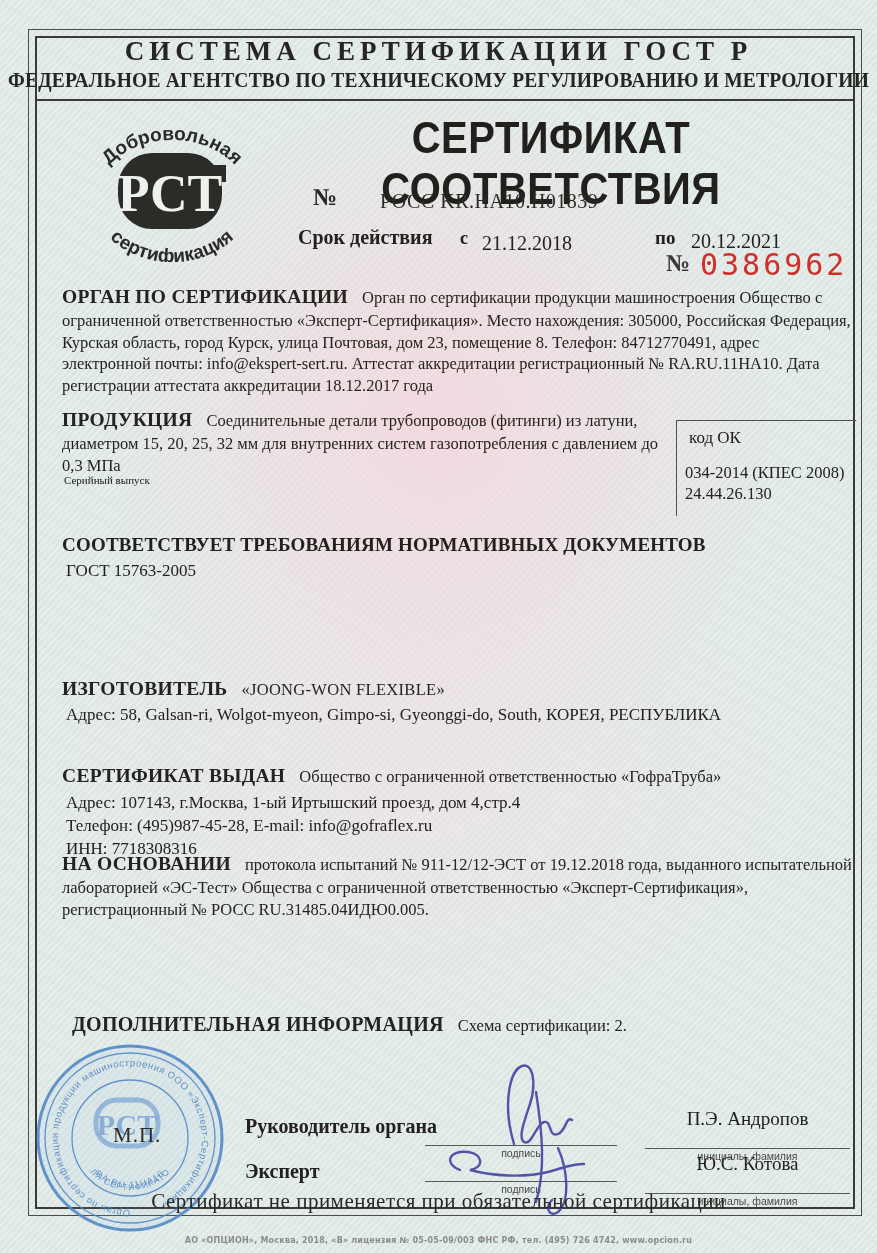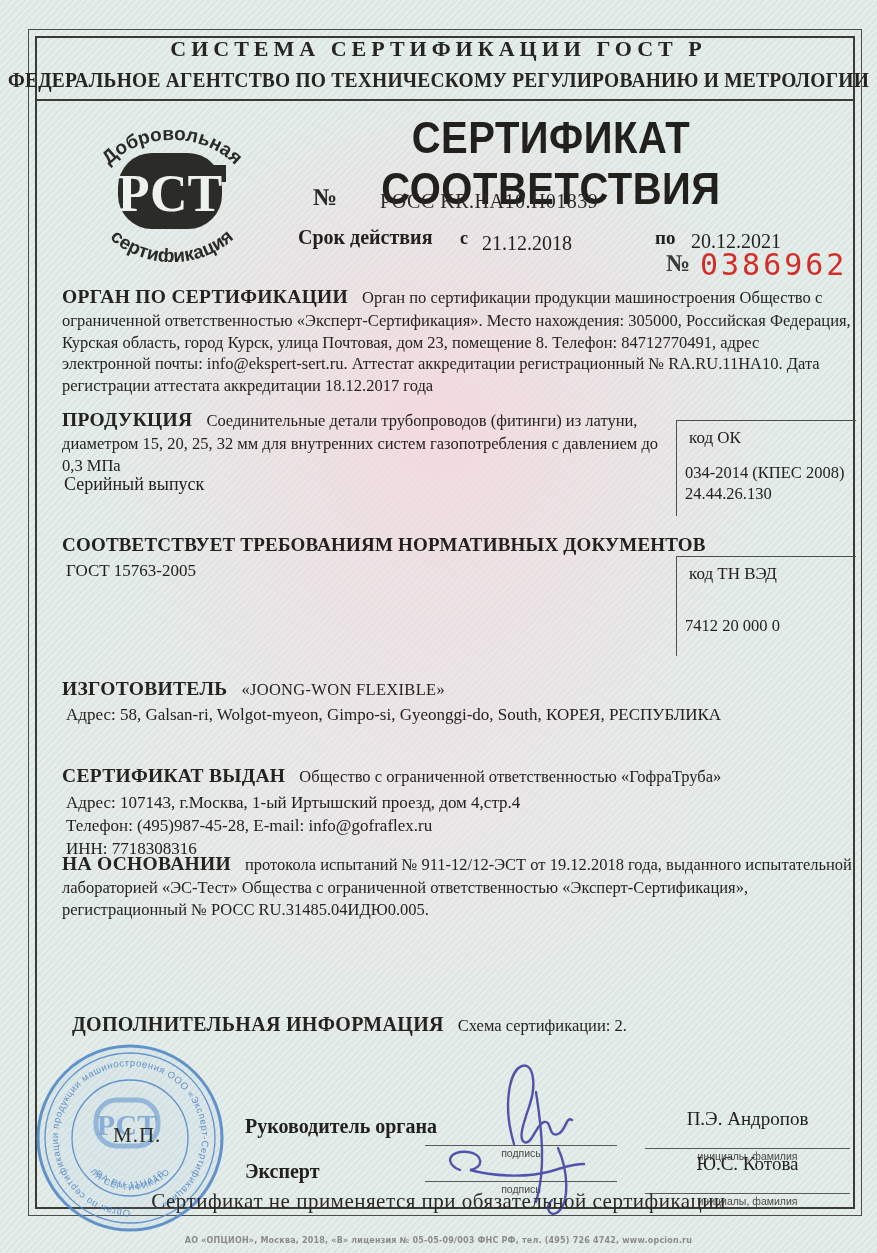--- a/index.html
+++ b/index.html
@@ -15,21 +15,21 @@
   }
   
   .border-outer { position:absolute; left:28px; top:29px; right:15px; bottom:37px; border:1.5px solid #4c4c46; }
   .border-inner { position:absolute; left:35px; top:36px; right:22px; bottom:44px; border:2.5px solid #3b3b35; }
   .header-divider { position:absolute; left:37px; right:24px; top:99px; height:0; border-top:2px solid #3b3b35; }
 
   .abs { position:absolute; }
   .ser { font-family:"Liberation Serif", serif; }
   .sans { font-family:"Liberation Sans", sans-serif; }
 
-  .hdr1 { left:0; right:0; top:36px; text-align:center; font-size:22px; font-weight:bold; letter-spacing:5px; color:#262521; }
+  .hdr1 { left:0; right:0; top:36px; text-align:center; font-size:27px; font-weight:bold; letter-spacing:5px; color:#262521; }
   .hdr2 { left:0; right:0; top:70px; text-align:center; font-size:19.5px; font-weight:bold; letter-spacing:0.2px; color:#262521; transform:scaleY(1.08); }
 
   .doc-title { left:245px; top:113px; width:612px; text-align:center; font-size:40px; font-weight:bold;
                letter-spacing:0.5px; transform:scaleY(1.12); transform-origin:top; color:#21201c; }
 
   .num-label { left:313px; top:184px; font-size:24px; font-weight:bold; color:#2a2925; }
   .num-value { left:368px; top:190px; font-size:20px; letter-spacing:0.5px; color:#2a2925;margin-left:12px; }
 
   .valid-label { left:298px; top:226px; font-size:20px; font-weight:bold; }
   .valid-c     { left:460px; top:228px; font-size:18px; font-weight:bold; }
@@ -39,21 +39,21 @@
 
   .blank-no-label { left:666px; top:250px; font-size:24px; font-weight:bold; color:#3a3a38; }
   .blank-no-value { left:700px; top:247px; font-size:30px; font-family:"DejaVu Sans Mono", monospace;
                     letter-spacing:3px; color:#d22d28; }
 
   .para { font-size:16.5px; line-height:1.32; color:#25231f; }
   .para .h { font-weight:bold; font-size:19.5px; letter-spacing:0.3px; padding-right:14px; }
 
   .sec-organ { left:62px; top:284px; width:790px; }
   .sec-product { left:62px; top:407px; width:614px; }
-  .product-serial { left:64px; top:474px; font-size:18px; }
+  .product-serial { left:64px; top:474px; font-size:11px; }
   .code-box { border-top:1.5px solid #4e4e48; border-left:1.5px solid #4e4e48; padding:7px 0 0 12px; font-size:17px; }
   .ok-box { left:676px; top:420px; width:180px; height:96px; }
   .ok-lines { margin-top:15px; font-size:16.5px; line-height:1.25; margin-left:-4px; }
   .sec-conf-h { left:62px; top:534px; font-size:19px; font-weight:bold; letter-spacing:0.2px; }
   .sec-conf-v { left:66px; top:561px; font-size:17px; }
   .tn-box { left:676px; top:556px; width:180px; height:100px; }
   .tn-value { margin-top:32px; margin-left:-4px; font-size:16.5px; }
 
   .sec-manu { left:62px; top:676px; width:790px; }
   .manu-name { font-size:16.5px; letter-spacing:0.3px; }
@@ -142,24 +142,20 @@
     <div>код ОК</div>
     <div class="ok-lines">
       <div>034-2014 (КПЕС 2008)</div>
       <div>24.44.26.130</div>
     </div>
   </div>
 
   <div class="abs sec-conf-h ser">СООТВЕТСТВУЕТ ТРЕБОВАНИЯМ НОРМАТИВНЫХ ДОКУМЕНТОВ</div>
   <div class="abs sec-conf-v ser">ГОСТ 15763-2005</div>
 
-  <div class="abs code-box tn-box">
-    <div>код ТН ВЭД</div>
-    <div class="tn-value">7412 20 000 0</div>
-  </div>
 
   <p class="abs para sec-manu"><span class="h ser">ИЗГОТОВИТЕЛЬ</span><span class="manu-name">«JOONG-WON FLEXIBLE»</span></p>
   <div class="abs manu-addr ser">Адрес: 58, Galsan-ri, Wolgot-myeon, Gimpo-si, Gyeonggi-do, South, КОРЕЯ, РЕСПУБЛИКА</div>
 
   <p class="abs para sec-issued"><span class="h ser">СЕРТИФИКАТ ВЫДАН</span><span>Общество с ограниченной ответственностью  «ГофраТруба»</span></p>
   <div class="abs issued-line issued-addr ser">Адрес: 107143, г.Москва, 1-ый Иртышский проезд, дом 4,стр.4</div>
   <div class="abs issued-line issued-phone ser">Телефон: (495)987-45-28, E-mail: info@gofraflex.ru</div>
   <div class="abs issued-line issued-inn ser">ИНН: 7718308316</div>
 
   <p class="abs para sec-basis"><span class="h ser">НА ОСНОВАНИИ</span><span>протокола испытаний № 911-12/12-ЭСТ от 19.12.2018 года, выданного испытательной лабораторией «ЭС-Тест» Общества с ограниченной ответственностью «Эксперт-Сертификация», регистрационный № РОСС RU.31485.04ИДЮ0.005.</span></p>

